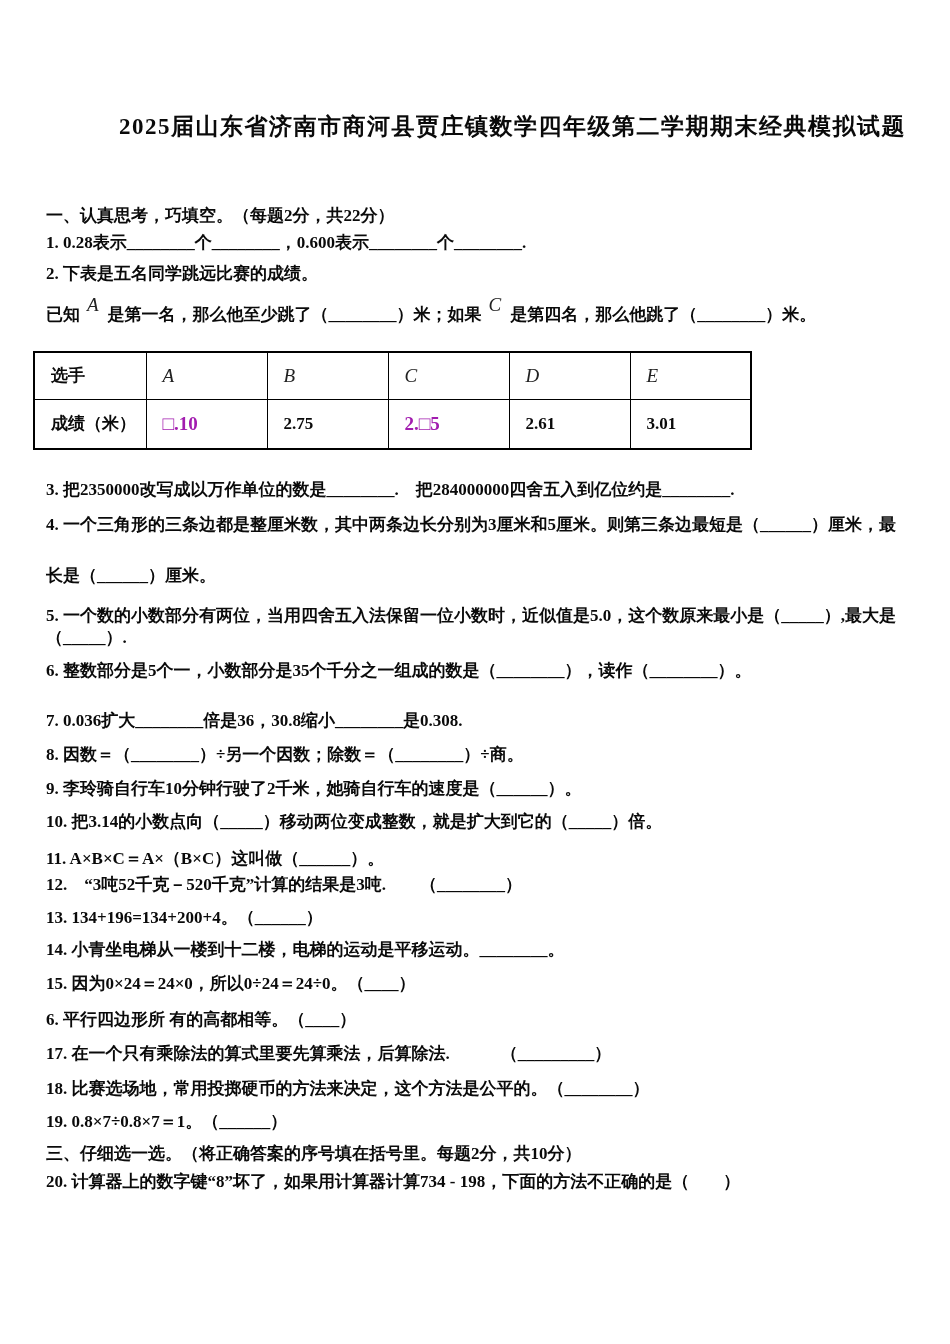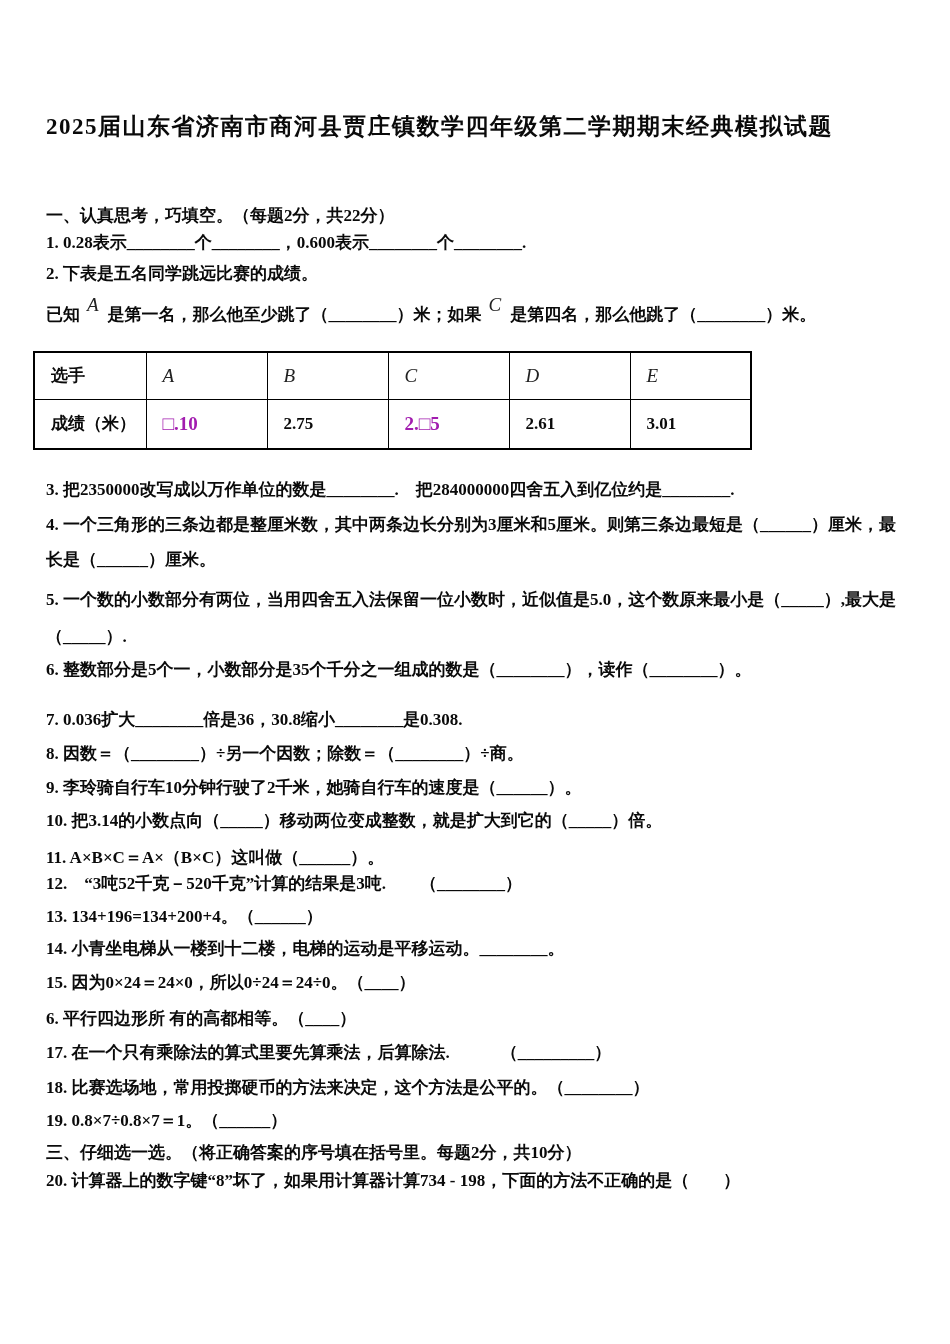--- a/index.html
+++ b/index.html
@@ -18,21 +18,21 @@
     font-size: 17px;
     overflow: hidden;
     box-sizing: border-box;
     padding: 112px 44px 0 46px;
   }
   .doc-title {
     margin: 0;
     font-size: 23px;
     line-height: 30px;
     font-weight: bold;
-    text-align: left;
+    text-align: right;
     letter-spacing: 1.5px;
     white-space: nowrap;
   }
   .line {
     margin: 0;
     line-height: 22px;
     white-space: nowrap;
   }
   .sup-var {
     font-family: "Liberation Serif", serif;
@@ -104,23 +104,23 @@
       <td class="c-data cell-bold">2.75</td>
       <td class="c-data cell-light">2.□5</td>
       <td class="c-data cell-bold">2.61</td>
       <td class="c-data cell-bold">3.01</td>
     </tr>
   </tbody>
     </table>
 
   <p class="line" style="margin-top:29px">3. 把2350000改写成以万作单位的数是________.　把284000000四舍五入到亿位约是________.</p>
   <p class="line" style="margin-top:13px">4. 一个三角形的三条边都是整厘米数，其中两条边长分别为3厘米和5厘米。则第三条边最短是（______）厘米，最</p>
-  <p class="line" style="margin-top:13px">长是（______）厘米。</p>
+  <p class="line" style="margin-top:29px">长是（______）厘米。</p>
   <p class="line" style="margin-top:18px">5. 一个数的小数部分有两位，当用四舍五入法保留一位小数时，近似值是5.0，这个数原来最小是（_____）,最大是</p>
-  <p class="line" style="margin-top:15px">（_____）.</p>
+  <p class="line" style="">（_____）.</p>
   <p class="line" style="margin-top:11px">6. 整数部分是5个一，小数部分是35个千分之一组成的数是（________），读作（________）。</p>
   <p class="line" style="margin-top:28px">7. 0.036扩大________倍是36，30.8缩小________是0.308.</p>
   <p class="line" style="margin-top:12px">8. 因数＝（________）÷另一个因数；除数＝（________）÷商。</p>
   <p class="line" style="margin-top:12px">9. 李玲骑自行车10分钟行驶了2千米，她骑自行车的速度是（______）。</p>
   <p class="line" style="margin-top:11px">10. 把3.14的小数点向（_____）移动两位变成整数，就是扩大到它的（_____）倍。</p>
   <p class="line" style="margin-top:15px">11. A×B×C＝A×（B×C）这叫做（______）。</p>
 
   <p class="line" style="margin-top:4px">12.　“3吨52千克－520千克”计算的结果是3吨.　　（________）</p>
   <p class="line" style="margin-top:11px">13. 134+196=134+200+4。（______）</p>
   <p class="line" style="margin-top:10px">14. 小青坐电梯从一楼到十二楼，电梯的运动是平移运动。________。</p>

